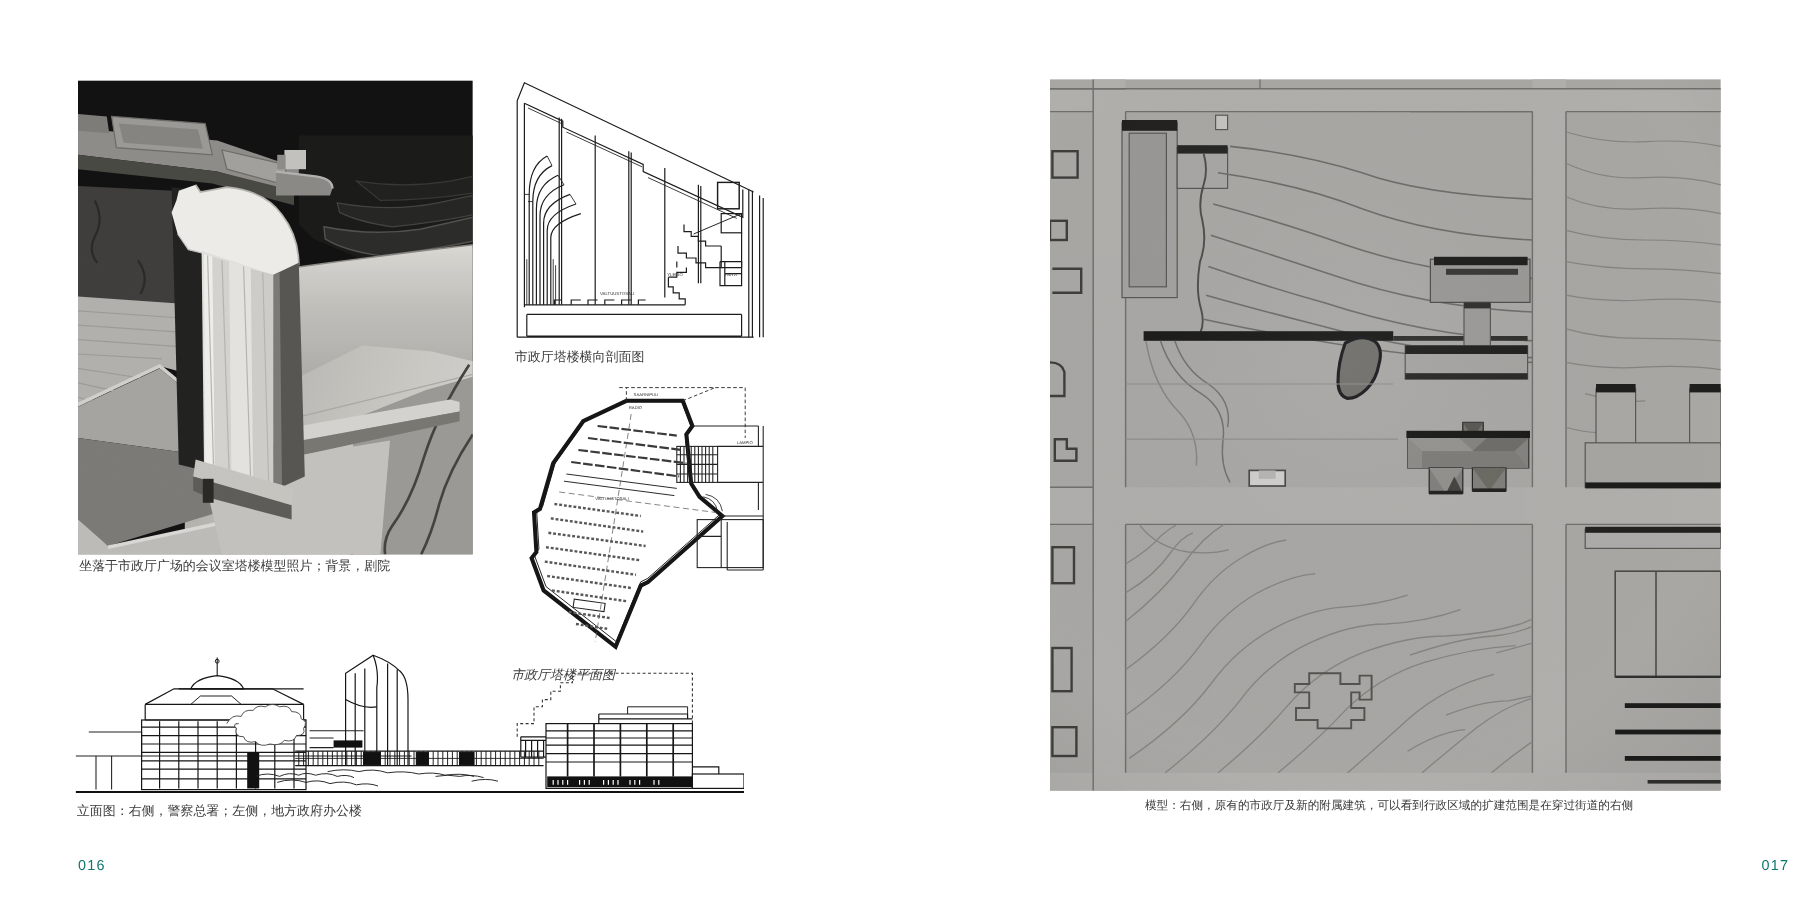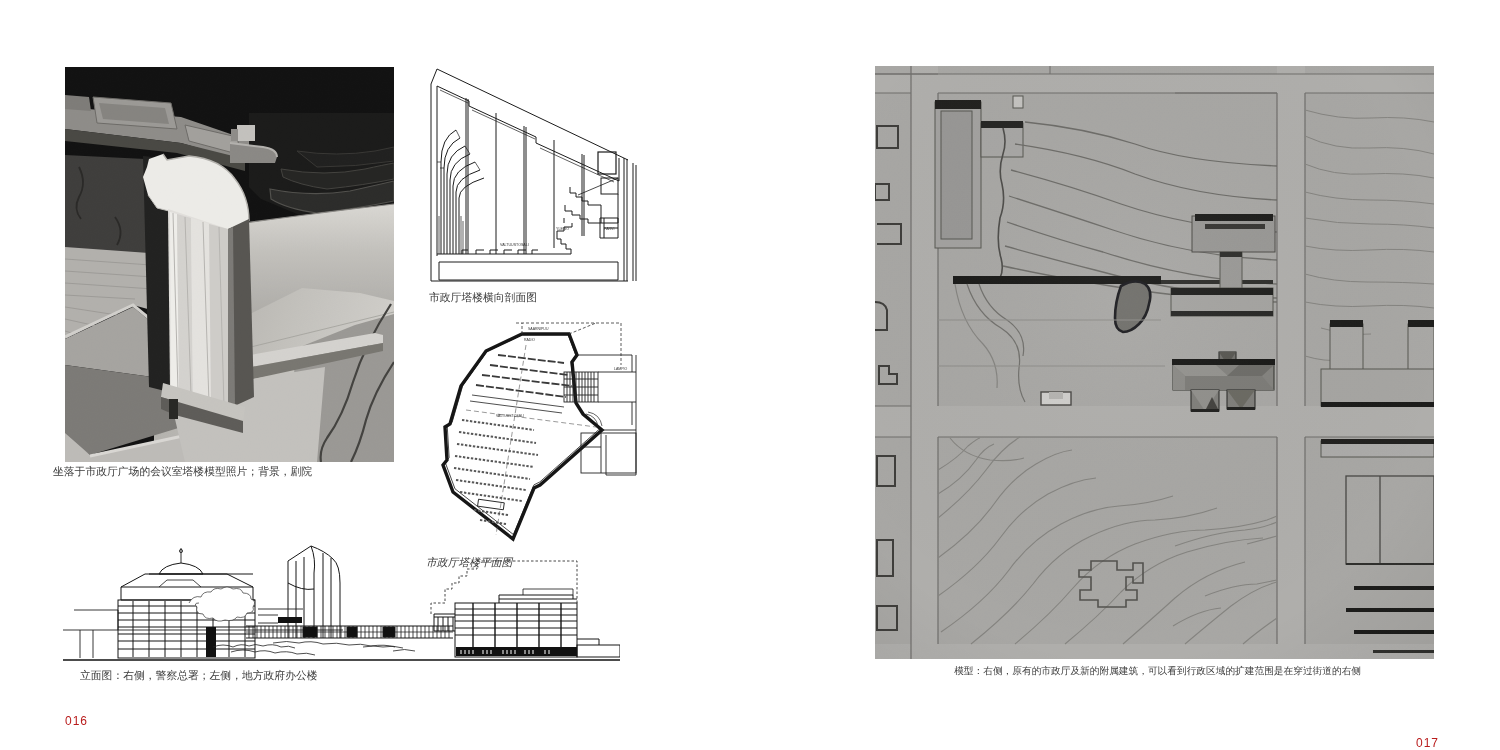--- a/index.html
+++ b/index.html
@@ -1,19 +1,19 @@
 <!DOCTYPE html>
 <html><head>
 <meta charset="utf-8">
 <style>
   html,body{margin:0;padding:0;background:#ffffff;}
   #page{position:relative;width:1500px;height:750px;background:#ffffff;overflow:hidden;
         font-family:"Liberation Sans",sans-serif;}
   .cap{position:absolute;font-size:10.8px;color:#3a3a3a;letter-spacing:0;white-space:nowrap;}
-  .pno{position:absolute;font-size:12px;color:#b91c1c;letter-spacing:1px;}
+  .pno{position:absolute;font-size:12px;color:#0f766e;letter-spacing:1px;}
   .ph{position:absolute;}
 </style>
 </head>
 <body>
 <div id="page">
 
 <div class="ph" id="photo1" style="left:65px;top:67px;width:329px;height:395px;">
 <svg width="329" height="395" viewBox="0 0 329 395">
 <defs>
 <filter id="grain1" x="0" y="0" width="100%" height="100%">
@@ -117,21 +117,21 @@
 <polygon points="163,162 168,160 170,338 163,340" fill="#7b7975"></polygon>
 
 <polygon points="98,316 180,340 178,354 96,330" fill="#c9c7c2"></polygon>
 <polygon points="96,330 178,354 178,366 110,348 96,342" fill="#5b5955"></polygon>
 <rect x="104" y="332" width="9" height="20" fill="#22221f"></rect>
 
 <rect x="0" y="0" width="329" height="395" fill="#888888" opacity="0.06" filter="url(#grain1)"></rect>
 </svg>
 </div>
 
-<div class="cap" style="left:53px;top:465px;">坐落于市政厅广场的会议室塔楼模型照片；背景，剧院</div>
+<div class="cap" style="left:66px;top:465px;">坐落于市政厅广场的会议室塔楼模型照片；背景，剧院</div>
 
 <div class="ph" id="section" style="left:428px;top:66px;width:212px;height:220px;">
 <svg width="212" height="220" viewBox="0 0 212 220">
 <g fill="none" stroke="#1c1c1c" stroke-width="1">
 
 <path d="M3 18 L9 3 L200 94 M3 18 V215 M9 20 V190"></path>
 <path d="M196 92 V215 M199 93 V215"></path>
 
 <path d="M9 20 L41 35 L41 40 L108 71 L108 77 L191 115 L191 92"></path>
 <path d="M12 24 L40 37 M44 44 L107 73 M112 82 L186 116" stroke-width="0.7"></path>
@@ -321,21 +321,21 @@
 <path d="M375 74 V88 M380 74 V88 M385 74 V88 M390 74 V88 M371 74 H392"></path>
 </g>
 
 <g fill="none" stroke="#161616" stroke-width="1">
 <rect x="514" y="102" width="43" height="12"></rect>
 <path d="M514 96 H536 V102"></path>
 </g>
 </svg>
 </div>
 
-<div class="cap" style="left:64px;top:669px;margin-left:16px;">立面图：右侧，警察总署；左侧，地方政府办公楼</div>
+<div class="cap" style="left:64px;top:669px;">立面图：右侧，警察总署；左侧，地方政府办公楼</div>
 
 <div class="pno" style="left:65px;top:714px;">016</div>
 
 <div class="ph" id="photo2" style="left:875px;top:66px;width:559px;height:593px;">
 <svg width="559" height="593" viewBox="0 0 559 593">
 <defs>
 <radialGradient id="vig" cx="0.45" cy="0.4" r="0.85">
 <stop offset="0" stop-color="#ffffff" stop-opacity="0.05"></stop>
 <stop offset="0.7" stop-color="#000000" stop-opacity="0"></stop>
 <stop offset="1" stop-color="#000000" stop-opacity="0.07"></stop>
@@ -523,15 +523,15 @@
 </g>
 
 <rect x="0" y="0" width="559" height="593" fill="url(#vig)" opacity="0.9"></rect>
 
 <rect x="0" y="0" width="559" height="593" fill="#888888" opacity="0.05" filter="url(#grain)"></rect>
 </svg>
 </div>
 
 <div class="cap" style="left:0;top:665px;width:1313px;text-align:right;font-size:9.7px;margin-left:48px;">模型：右侧，原有的市政厅及新的附属建筑，可以看到行政区域的扩建范围是在穿过街道的右侧</div>
 
-<div class="pno" style="left:1416px;top:714px;margin-top:22px;">017</div>
+<div class="pno" style="left:1468px;top:714px;">017</div>
 
 </div>
 
 </body></html>

